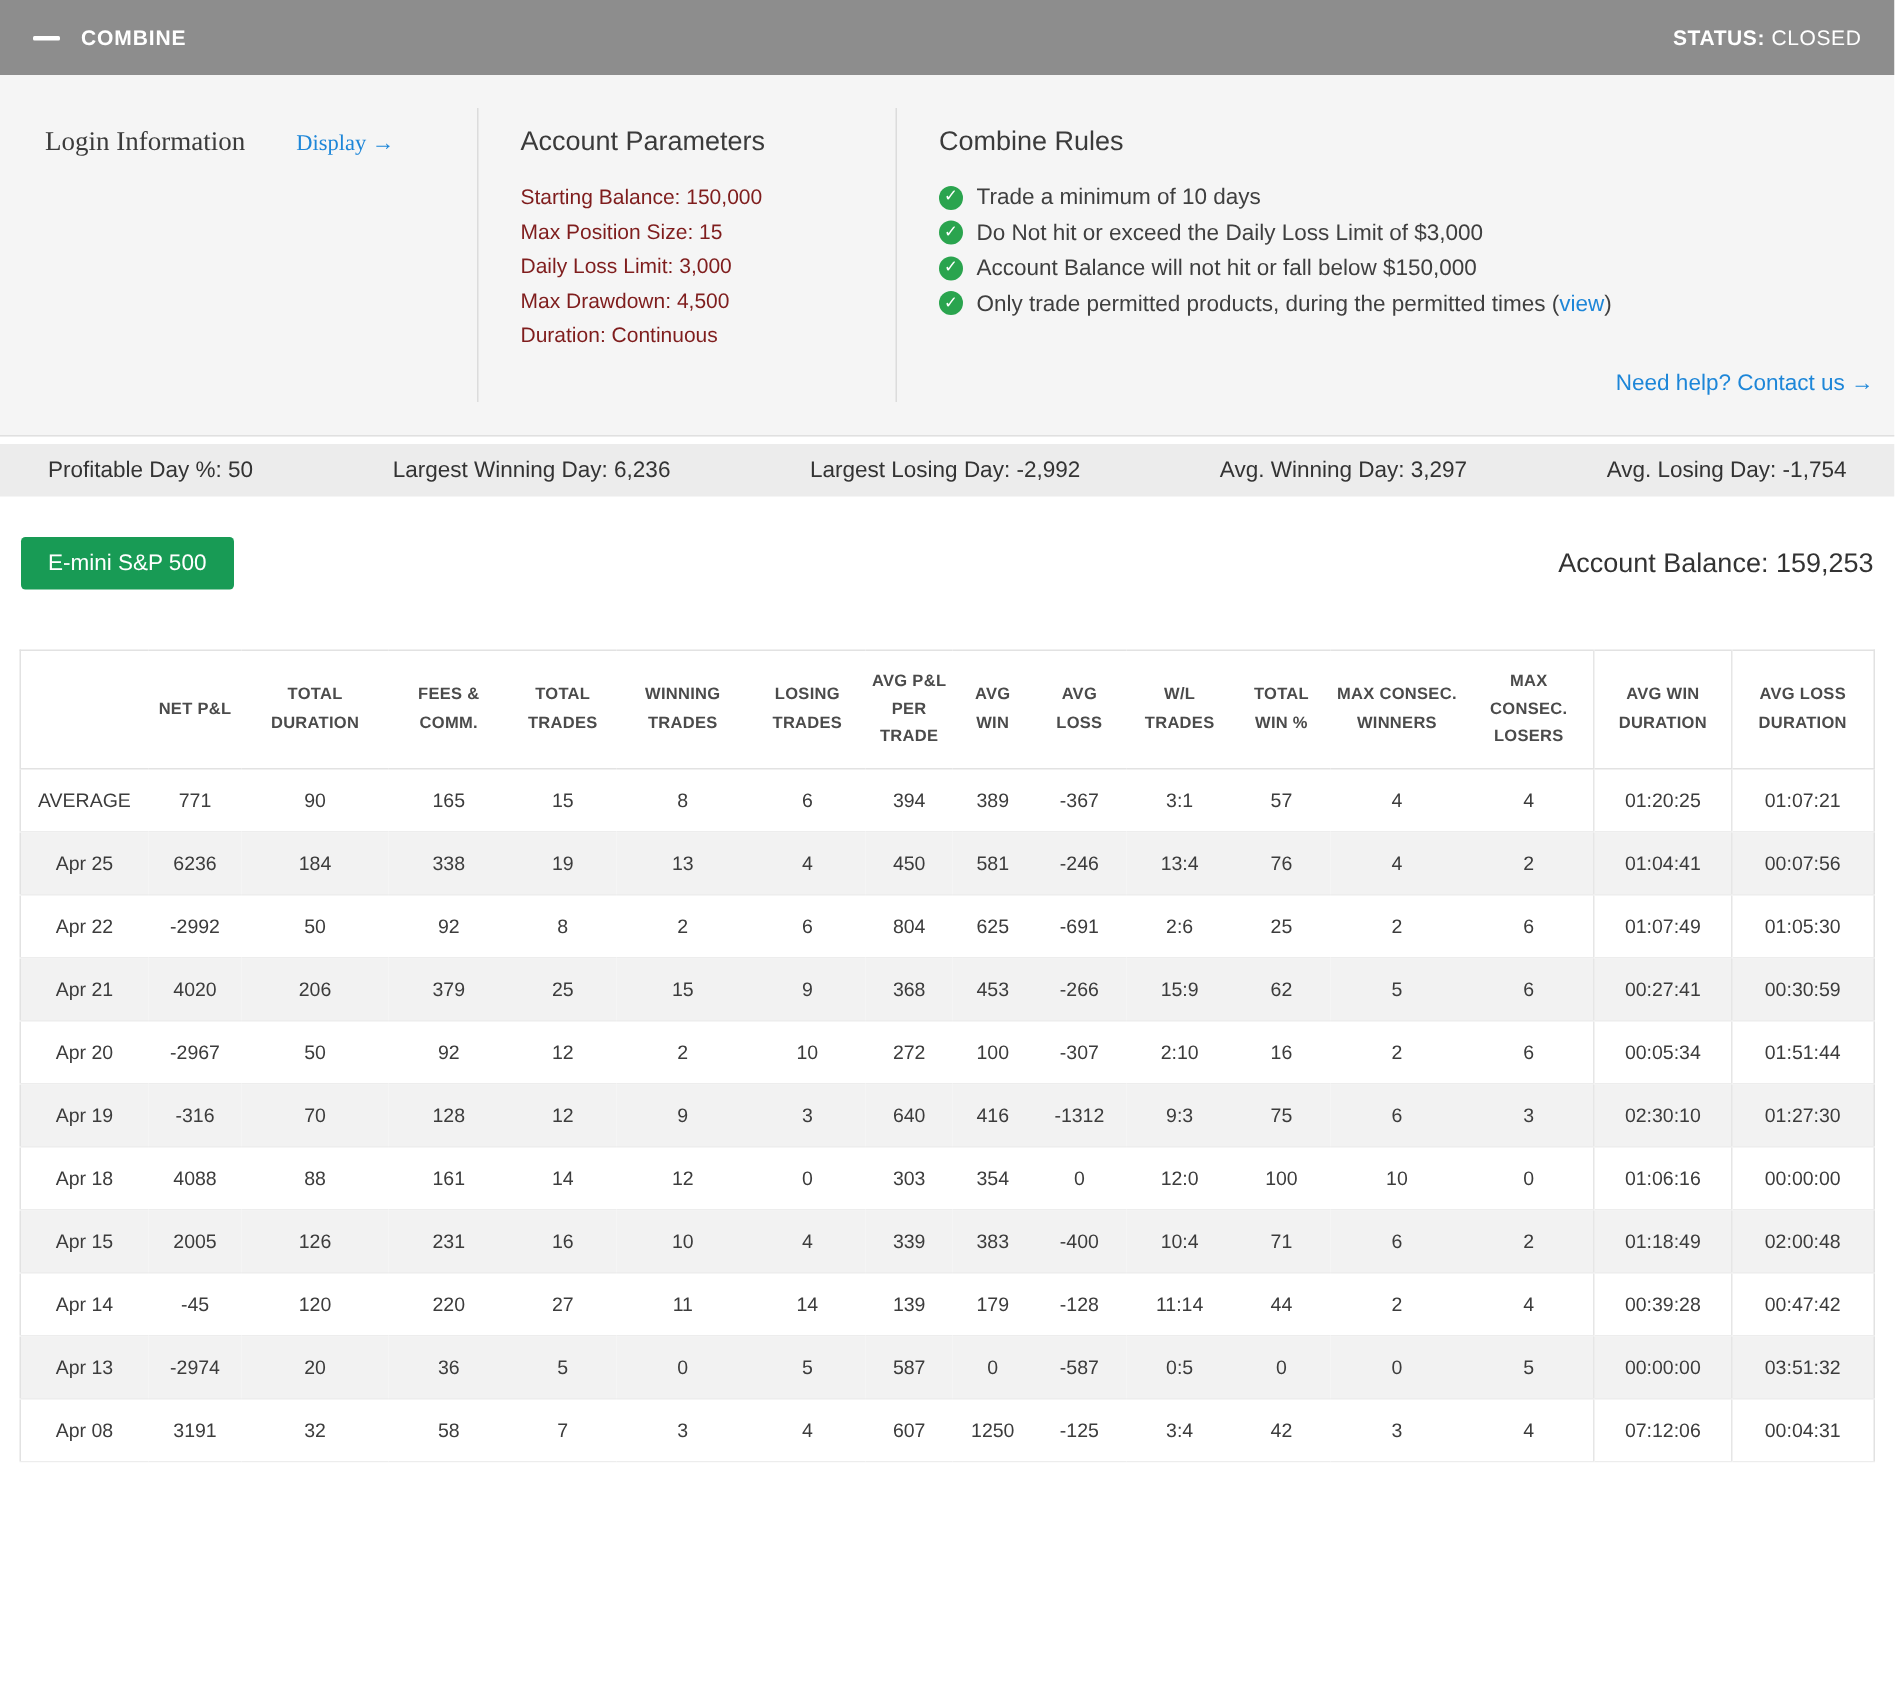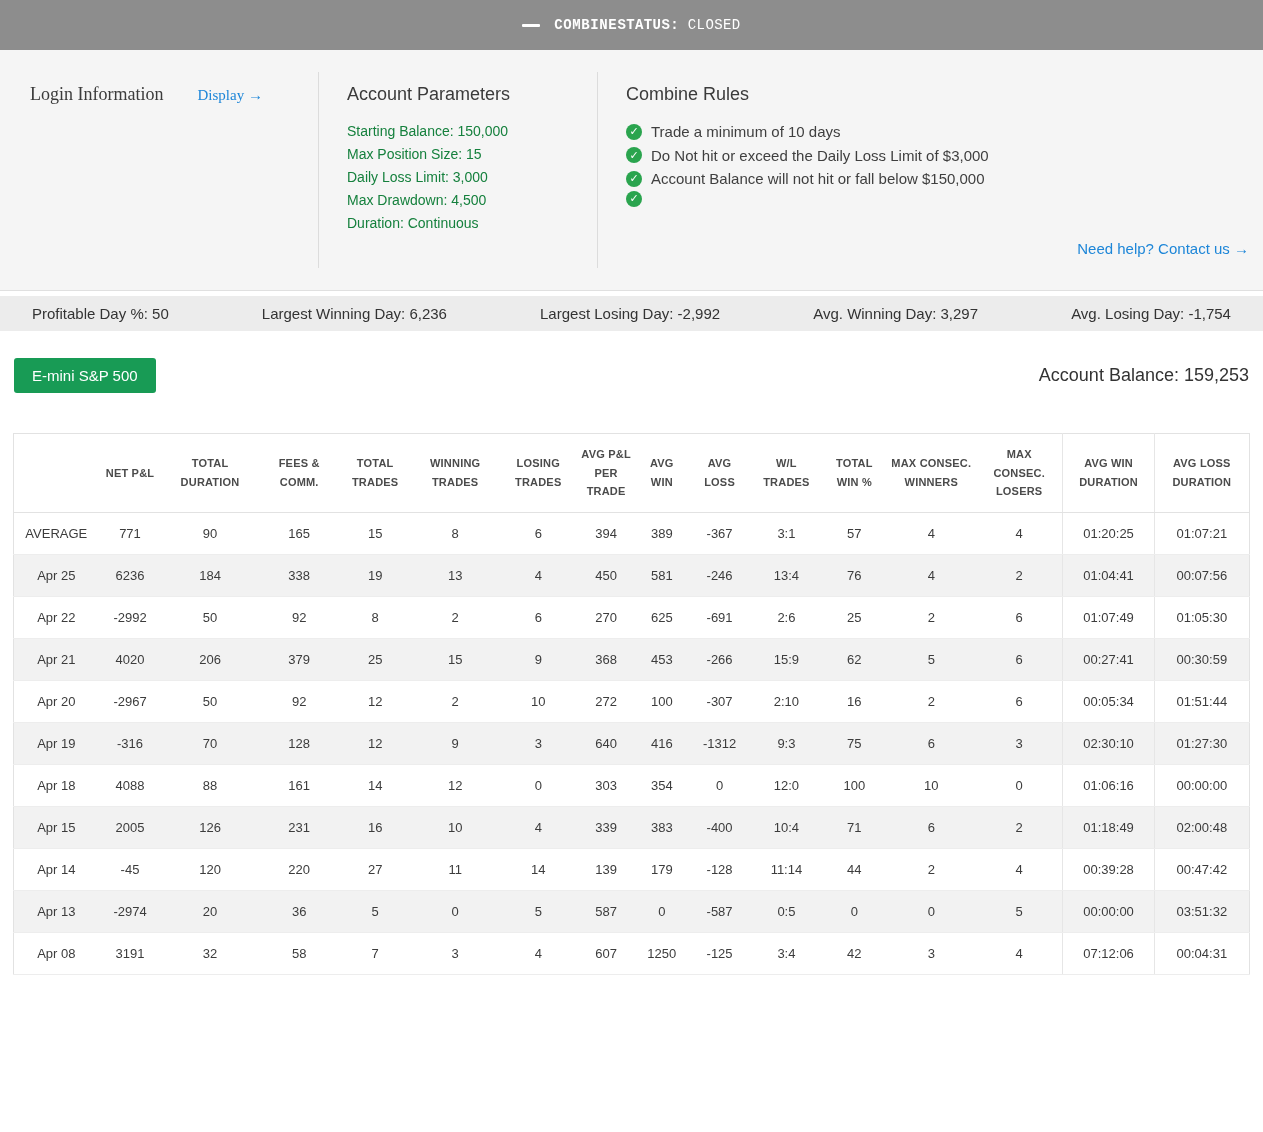--- a/index.html
+++ b/index.html
@@ -11,23 +11,22 @@
   }
   a { text-decoration: none; }
   .link { color: #1d86d8; }
 
   
   .topbar {
     height: 50px;
     background: #8d8d8d;
     display: flex;
     align-items: center;
-    justify-content: center;
+    justify-content: space-between;
     padding: 0 22px;
-    font-family: Liberation Mono, monospace;
   }
   .topbar-left { display: flex; align-items: center; }
   .menu-icon {
     display: inline-block;
     width: 18px; height: 3px;
     background: #fff;
     border-radius: 1px;
     margin-right: 14px;
     cursor: pointer;
   }
@@ -48,21 +47,21 @@
     width: 318px;
     padding: 12px 0 0 30px;
   }
   .col-login .row { display: flex; align-items: baseline; gap: 34px; font-family: Liberation Serif, serif; }
   .col-login .link { font-size: 15px; }
   .col-params {
     width: 279px;
     padding: 12px 0 0 28px;
     border-left: 1px solid #dcdcdc;
   }
-  .col-params ul { list-style: none; margin-top: 15px; font-size: 14px; color: #15803d; line-height: 23px; }
+  .col-params ul { list-style: none; margin-top: 15px; font-size: 14px; color: #7f1d1d; line-height: 23px; }
   .col-rules {
     flex: 1;
     padding: 12px 14px 0 28px;
     border-left: 1px solid #dcdcdc;
   }
   .col-rules ul { list-style: none; margin-top: 15px; }
   .col-rules li { display: flex; align-items: center; gap: 9px; font-size: 15px; color: #3f3f3f; line-height: 23.5px; }
   .check-icon {
     width: 16px; height: 16px;
     flex: 0 0 16px;
@@ -198,20 +197,21 @@
         <li>
           <span class="check-icon">✓</span>
           <span>Do Not hit or exceed the Daily Loss Limit of $3,000</span>
         </li>
         <li>
           <span class="check-icon">✓</span>
           <span>Account Balance will not hit or fall below $150,000</span>
         </li>
         <li>
           <span class="check-icon">✓</span>
+          <span>Only trade permitted products, during the permitted times (<a class="link" href="#">view</a>)</span>
         </li>
       </ul>
     <div class="help-row">
       <a href="#" class="link">Need help? Contact us →</a>
     </div>
   </div>
 </section>
 
 <section class="stats-bar">
     <span>Profitable Day %: 50</span>
@@ -285,21 +285,21 @@
         <td>00:07:56</td>
       </tr>
       <tr>
         <td>Apr 22</td>
         <td>-2992</td>
         <td>50</td>
         <td>92</td>
         <td>8</td>
         <td>2</td>
         <td>6</td>
-        <td>270</td>
+        <td>804</td>
         <td>625</td>
         <td>-691</td>
         <td>2:6</td>
         <td>25</td>
         <td>2</td>
         <td>6</td>
         <td>01:07:49</td>
         <td>01:05:30</td>
       </tr>
       <tr>

